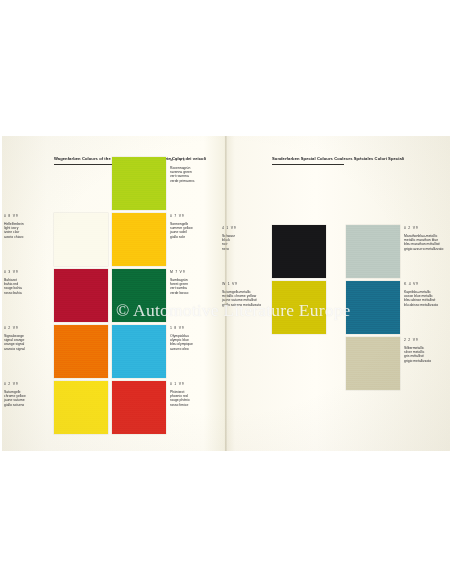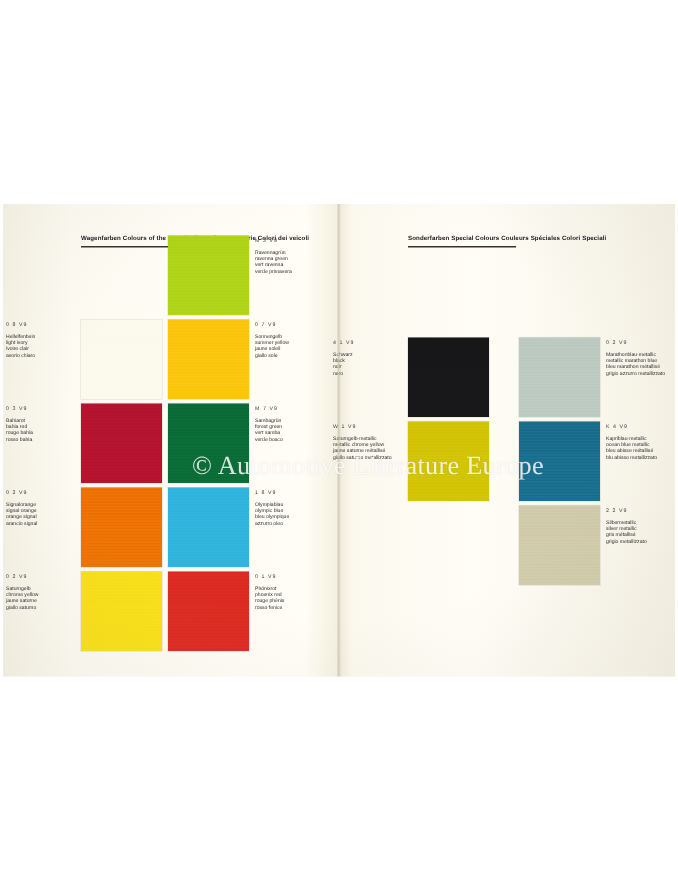--- a/index.html
+++ b/index.html
@@ -92,21 +92,21 @@
   .cap .names{
     font-size:3.4px;
     line-height:4.25px;
     color:#2c2c30;
   }
   .cap .names span{display:block;white-space:nowrap;}
 
   
   .watermark{
     position:absolute;
-    left:128px;
+    left:116px;
     top:300px;
     width:290px;
     font-family:"Liberation Serif", serif;
     font-size:17.5px;
     line-height:20px;
     color:rgba(255,255,255,.82);
     text-shadow:0 0 1px rgba(120,120,120,.22);
     white-space:nowrap;
     pointer-events:none;
     letter-spacing:.2px;

